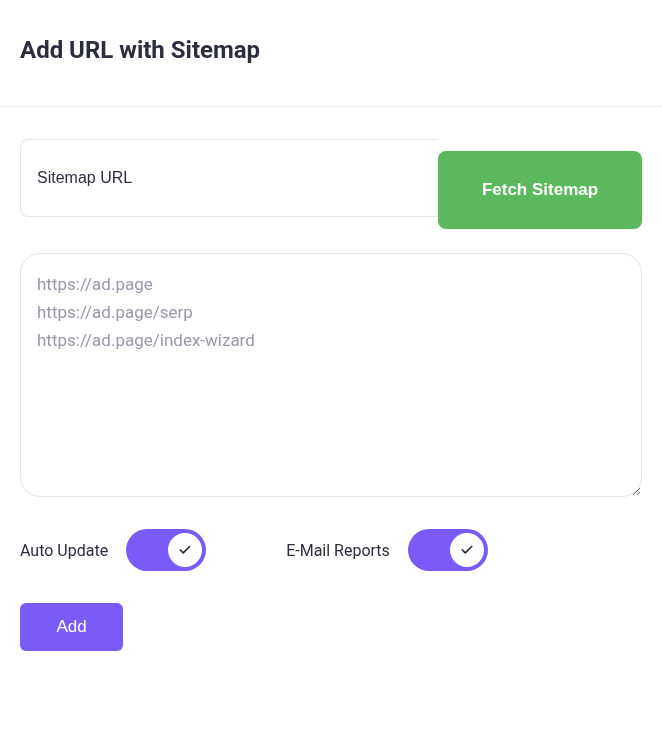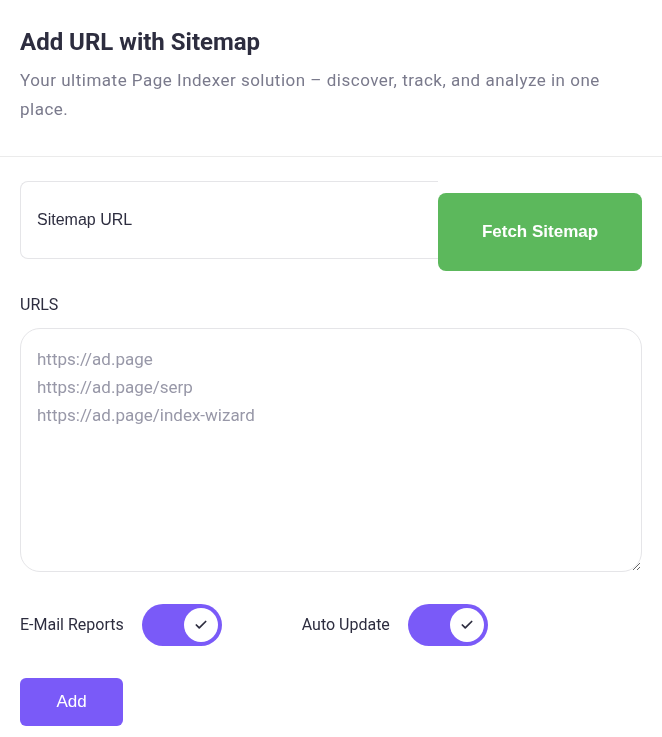--- a/index.html
+++ b/index.html
@@ -13,21 +13,21 @@
       width: 662px;
       height: 737px;
       color: #2d2d3f;
     }
     .container {
       padding: 28px 20px 20px 20px;
     }
     .header {
       padding-bottom: 32px;
       border-bottom: 1px solid #ebebeb;
-      margin: 0 -20px;
+      margin: 8px -20px;
       padding-left: 20px;
       padding-right: 20px;
     }
     .title {
       font-size: 24px;
       font-weight: 700;
       color: #2d2d3f;
       margin-bottom: 10px;
     }
     .subtitle {
@@ -139,48 +139,46 @@
       font-weight: 500;
       cursor: pointer;
     }
   </style>
 </head>
 <body>
 
 <div class="container">
   <div class="header">
     <h1 class="title">Add URL with Sitemap</h1>
-    <p class="subtitle">Your ultimate Page Indexer solution – discover, track, and analyze in one place.</p>
   </div>
 
   <div class="form-section">
     <div class="sitemap-row">
       <input type="text" class="sitemap-input" placeholder="Sitemap URL" style="">
       <button class="fetch-button">Fetch Sitemap</button>
     </div>
 
-    <label class="urls-label">URLS</label>
     <textarea class="urls-textarea" style="">https://ad.page
 https://ad.page/serp
 https://ad.page/index-wizard</textarea>
 
     <div class="toggles-row">
       <div class="toggle-group">
-        <span class="toggle-label">E-Mail Reports</span>
+        <span class="toggle-label">Auto Update</span>
         <div class="toggle">
           <div class="toggle-knob">
             <svg class="check-icon" viewBox="0 0 24 24" fill="none" stroke="#2d2d3f" stroke-width="3" stroke-linecap="round" stroke-linejoin="round">
               <polyline points="20 6 9 17 4 12"></polyline>
             </svg>
           </div>
         </div>
       </div>
 
       <div class="toggle-group">
-        <span class="toggle-label">Auto Update</span>
+        <span class="toggle-label">E-Mail Reports</span>
         <div class="toggle">
           <div class="toggle-knob">
             <svg class="check-icon" viewBox="0 0 24 24" fill="none" stroke="#2d2d3f" stroke-width="3" stroke-linecap="round" stroke-linejoin="round">
               <polyline points="20 6 9 17 4 12"></polyline>
             </svg>
           </div>
         </div>
       </div>
     </div>
 

